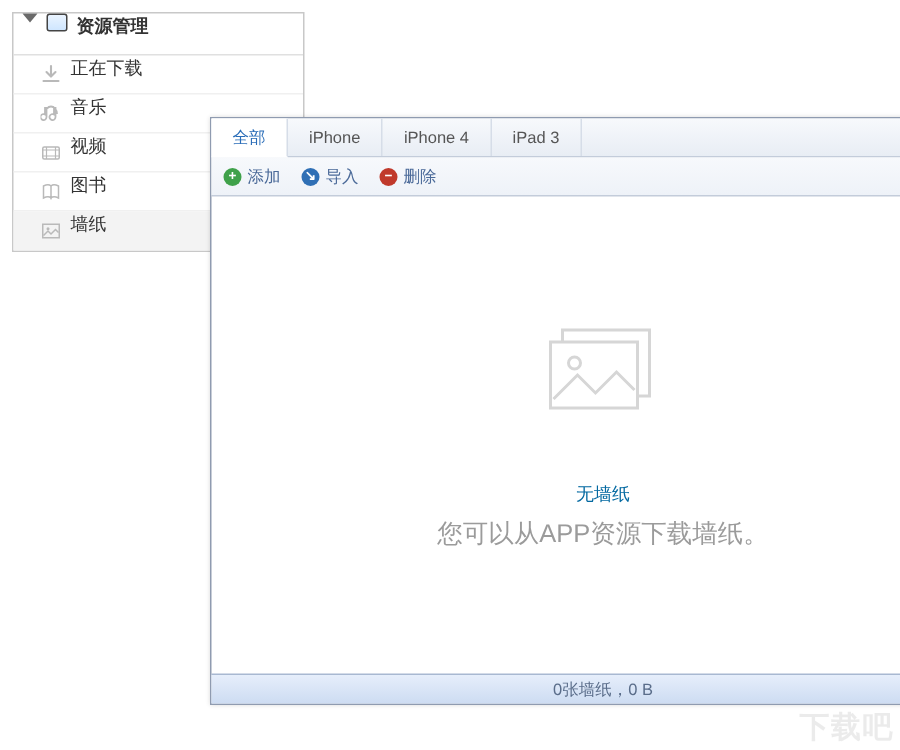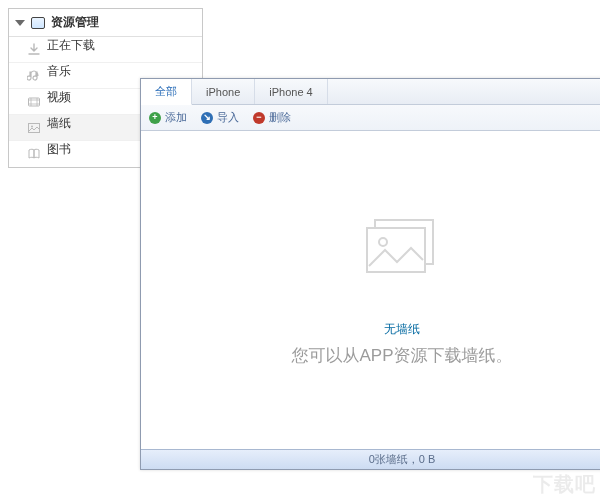--- a/index.html
+++ b/index.html
@@ -13,21 +13,21 @@
   }
   
   .sidebar {
     position: absolute;
     left: 8px; top: 8px;
     width: 195px;
     border: 1px solid #c8c8c8;
     background: #fff;
   }
   .sidebar-header {
-    display: flex; align-items: center;
+    display: flex; 
     height: 28px;
     padding: 0 6px;
     border-bottom: 1px solid #e0e0e0;
     gap: 6px;
   }
   .sidebar-header .disclosure {
     width: 0; height: 0;
     border-left: 5px solid transparent;
     border-right: 5px solid transparent;
     border-top: 6px solid #6a6a6a;
@@ -173,51 +173,54 @@
     <span class="icon">
       <svg width="14" height="14" viewBox="0 0 14 14">
           <rect x="1.5" y="3" width="11" height="8" rx="1" stroke="#b9b9b9" fill="none"></rect>
           <path d="M1.5 5h11M1.5 9h11M4 3v8M10 3v8" stroke="#b9b9b9" stroke-width="0.8"></path>
         </svg>
     </span>
     <span class="label">视频</span>
   </div>
 
 
+  <div class="sidebar-item">
+    <span class="icon">
+      <svg width="14" height="14" viewBox="0 0 14 14">
+          <path d="M2 3c2-1 4-1 5 0v8c-1-1-3-1-5 0V3zm10 0c-2-1-4-1-5 0v8c1-1 3-1 5 0V3z" stroke="#b9b9b9" fill="none" stroke-width="1"></path>
+        </svg>
+    </span>
+    <span class="label">图书</span>
+  </div>
+
   <div class="sidebar-item selected">
     <span class="icon">
       <svg width="14" height="14" viewBox="0 0 14 14">
           <rect x="1.5" y="2.5" width="11" height="9" stroke="#b9b9b9" fill="none"></rect>
           <circle cx="5" cy="5.5" r="1" fill="#b9b9b9"></circle>
           <path d="M2 10l3-3 2 2 3-3 2 2" stroke="#b9b9b9" fill="none"></path>
         </svg>
     </span>
     <span class="label">墙纸</span>
-  </div>
-
-  <div class="sidebar-item">
-    <span class="icon">
-      <svg width="14" height="14" viewBox="0 0 14 14">
-          <path d="M2 3c2-1 4-1 5 0v8c-1-1-3-1-5 0V3zm10 0c-2-1-4-1-5 0v8c1-1 3-1 5 0V3z" stroke="#b9b9b9" fill="none" stroke-width="1"></path>
-        </svg>
-    </span>
-    <span class="label">图书</span>
   </div>
 </div>
 
 <div class="main">
   <div class="tab-row">
     <div class="tab active">
         <span>全部</span>
       </div>
     <div class="tab">
         <span>iPhone</span>
       </div>
     <div class="tab">
         <span>iPhone 4</span>
+      </div>
+    <div class="tab">
+        <span>iPad 3</span>
       </div>
   </div>
 
   <div class="toolbar">
     <div class="tool-btn">
       <span class="tool-icon ti-add">+</span>
       <span>添加</span>
     </div>
     <div class="tool-btn">
       <span class="tool-icon ti-import">↘</span>

